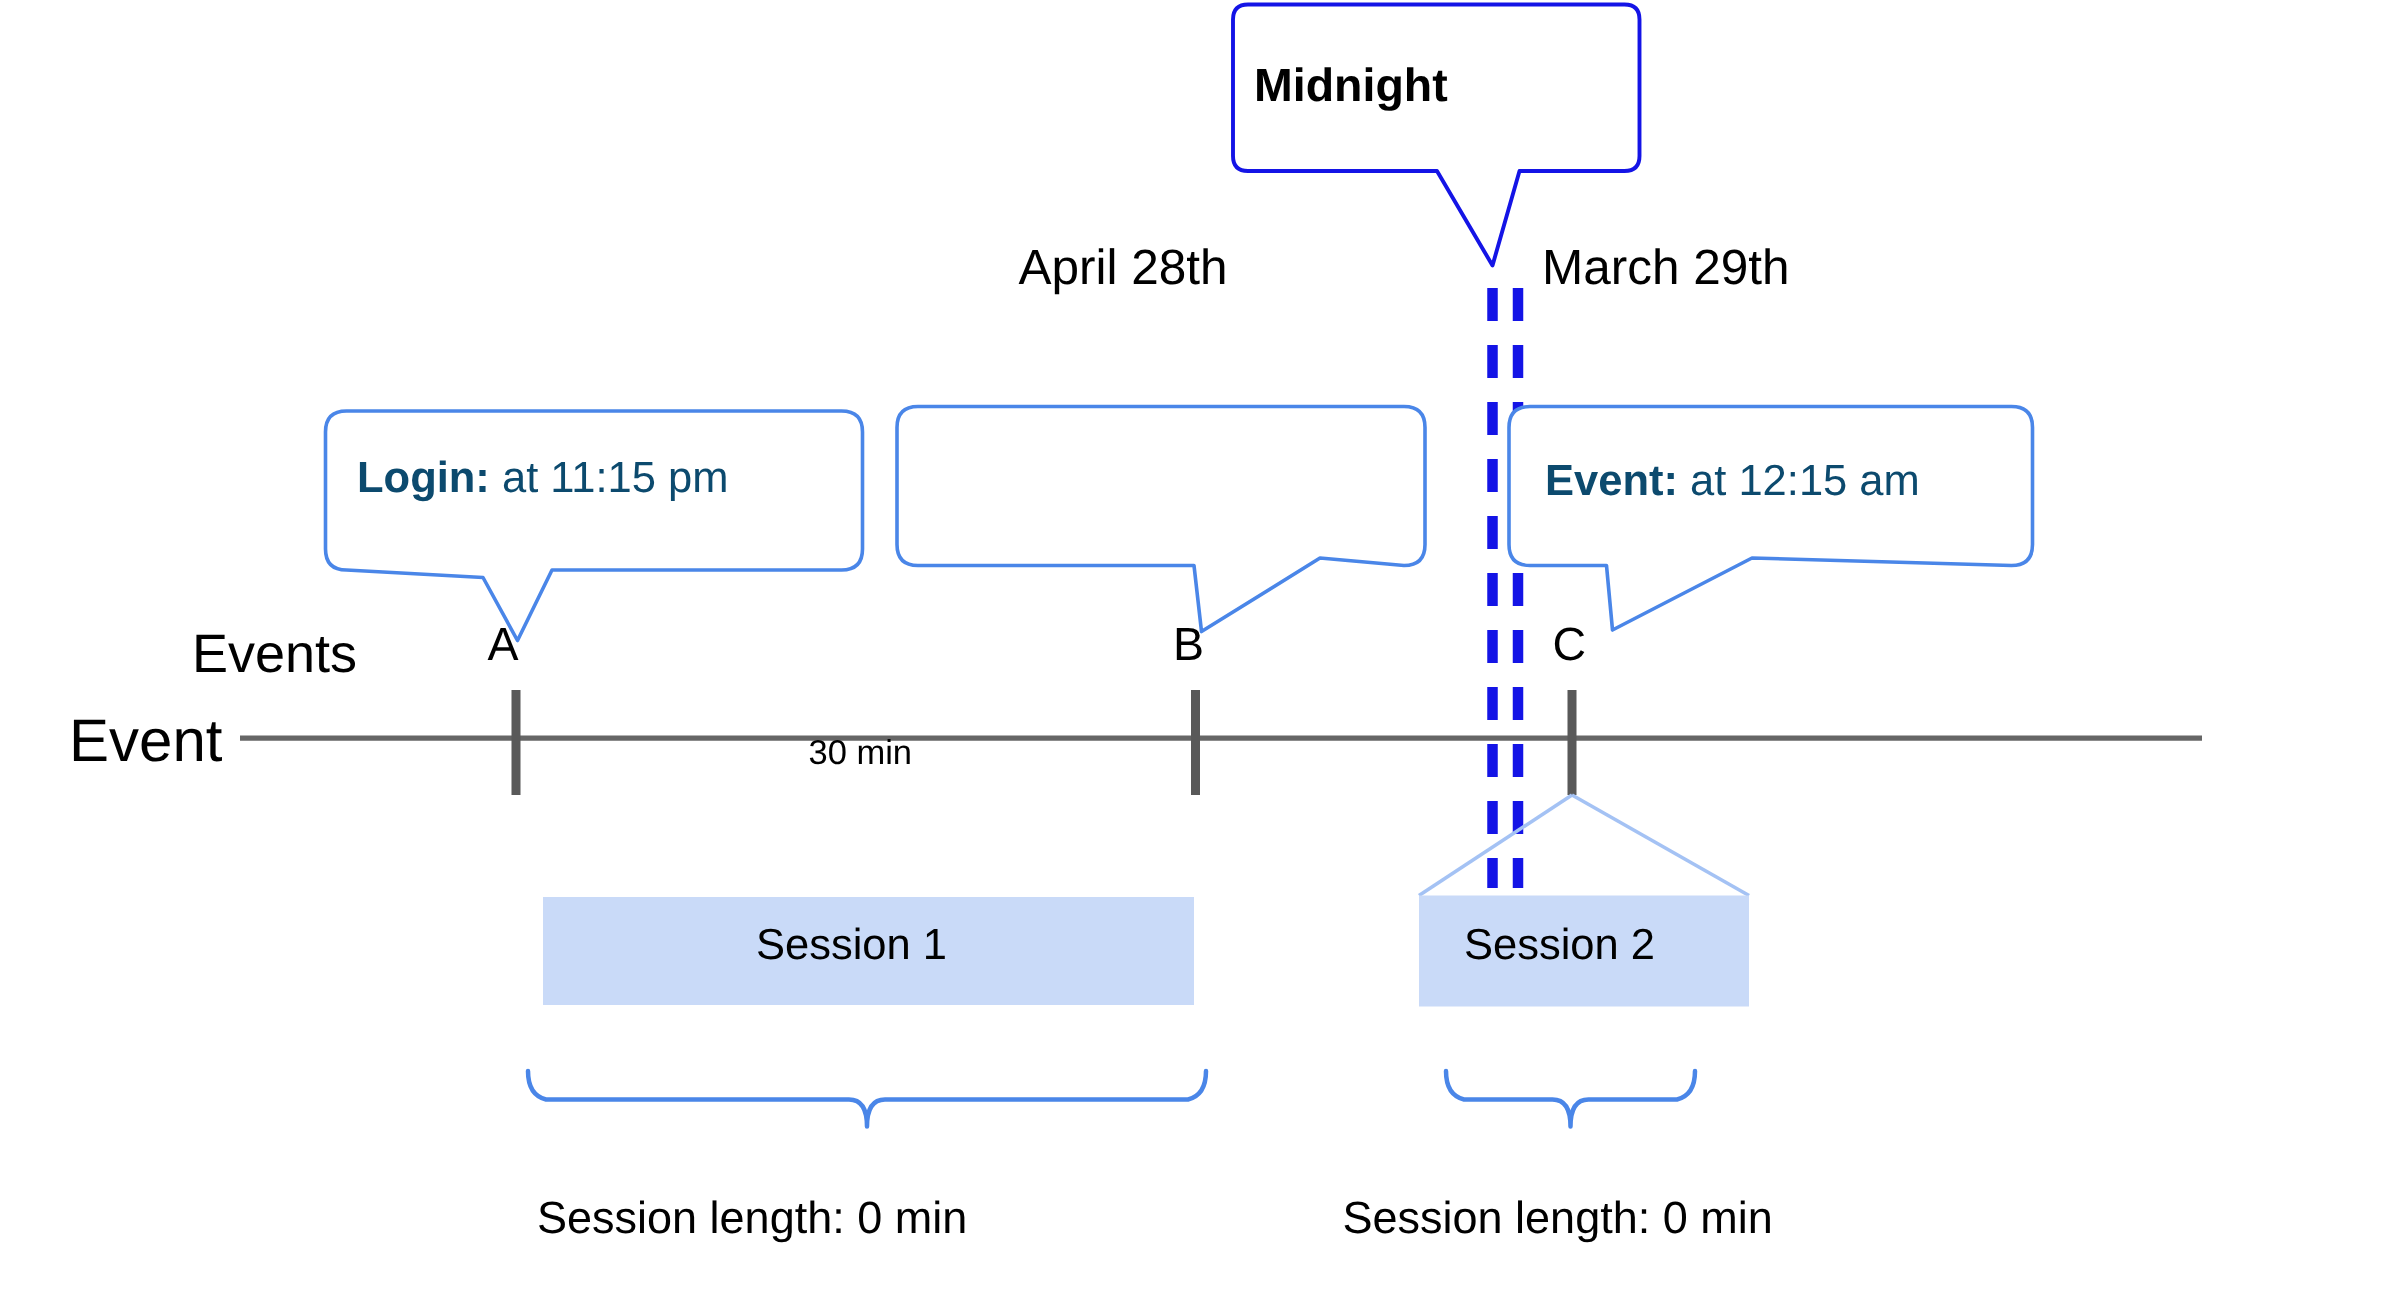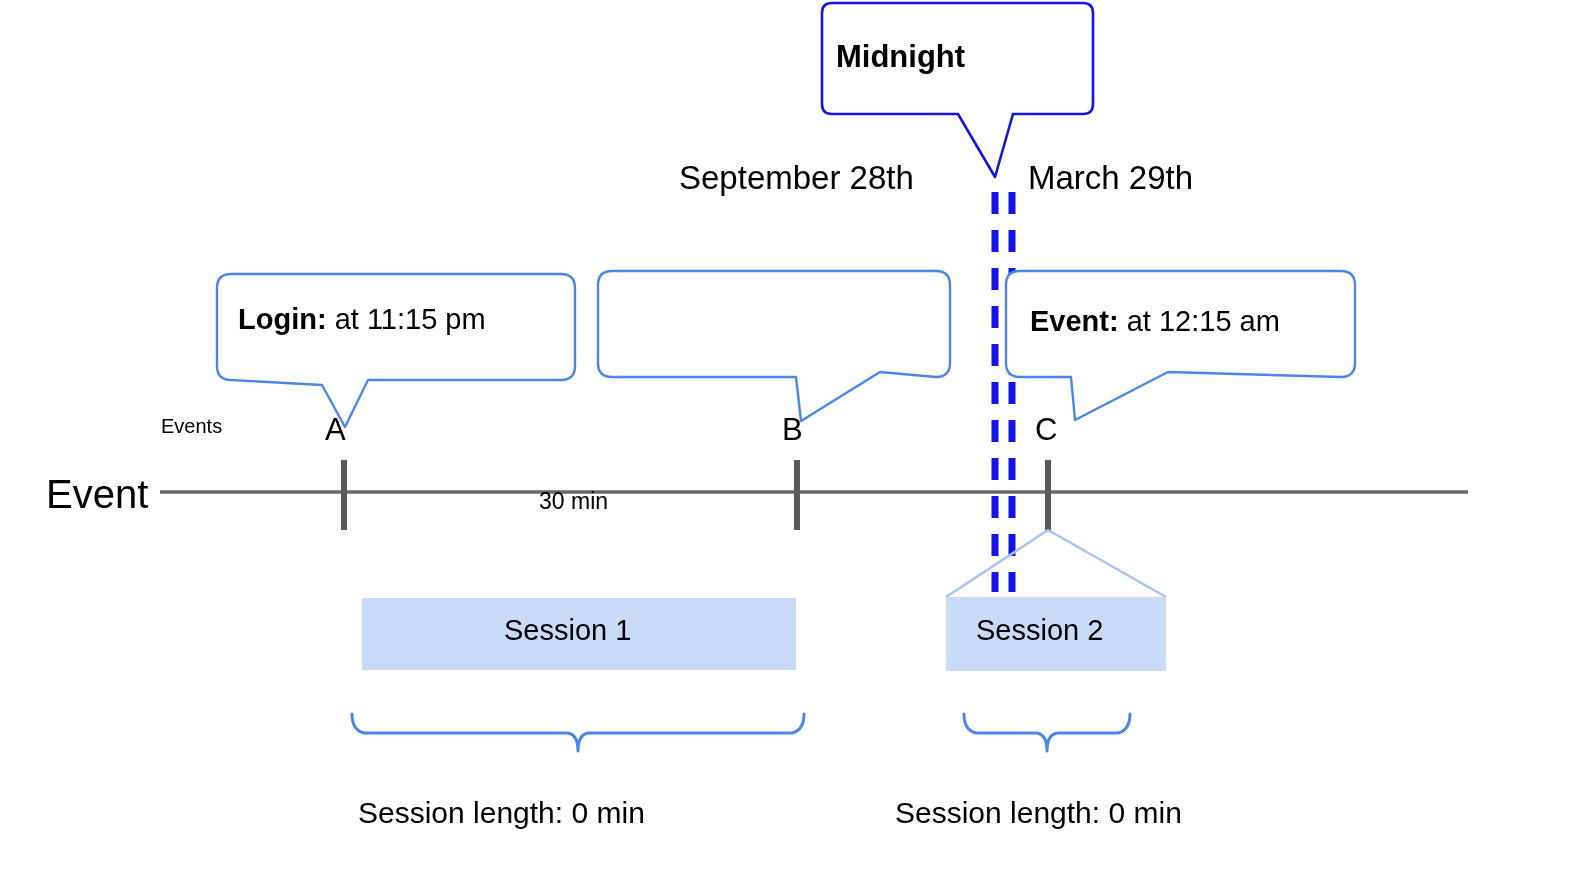--- a/index.html
+++ b/index.html
@@ -22,36 +22,36 @@
     width: 1596px;
     height: 870px;
   }
   .lbl {
     position: absolute;
     color: #000000;
     white-space: nowrap;
     font-family: "Liberation Sans", sans-serif;
   }
   .lbl-user      { left: 46px;   top: 472px; font-size: 40px; }
-  .lbl-events    { left: 128px;  top: 415px; font-size: 20px; margin-left: 33px; }
+  .lbl-events    { left: 128px;  top: 415px; font-size: 36px; }
   .lbl-30min     { left: 539px;  top: 444px; font-size: 23px; margin-top: 44px; }
   .lbl-july28    { left: 679px;  top: 159px; font-size: 33px; }
   .lbl-july29    { left: 1028px; top: 159px; font-size: 33px; }
   .lbl-a         { left: 325px;  top: 412px; font-size: 31px; }
   .lbl-b         { left: 782px;  top: 412px; font-size: 31px; }
   .lbl-c         { left: 1035px; top: 412px; font-size: 31px; }
   .lbl-s1        { left: 504px;  top: 614px; font-size: 29px; text-align: center; }
   .lbl-s2        { left: 976px;  top: 614px; font-size: 29px; }
   .lbl-len1      { left: 358px;  top: 796px; font-size: 30px; }
   .lbl-len2      { left: 895px;  top: 796px; font-size: 30px; }
   .lbl-midnight  { left: 836px;  top: 39px;  font-size: 31px; font-weight: bold; }
 
   .callout-text {
     position: absolute;
-    color: #000000;
+    color: #0c4a6e;
     white-space: nowrap;
     font-size: 29px;
     font-family: "Liberation Sans", sans-serif;
   }
   .callout-text b { font-weight: bold; }
   .ct-login  { left: 238px;  top: 303px; }
   .ct-eventb { left: 620px;  top: 305px; }
   .ct-logout { left: 1030px; top: 305px; }
 </style>
 </head>
@@ -163,21 +163,21 @@
                l 59 0
                q 12 0 12 18
                q 0 -18 12 -18
                l 59 0
                q 12 -3 12 -19" fill="none" stroke="#4a86e8" stroke-width="3" stroke-linecap="round" stroke-linejoin="round"></path>
     </g>
   </svg>
 
   <div class="lbl lbl-midnight">Midnight</div>
 
-  <div class="lbl lbl-july28">September 28th</div>
+  <div class="lbl lbl-july28">April 28th</div>
   <div class="lbl lbl-july29">March 29th</div>
 
   <div class="callout-text ct-login">
     <b>Login:</b><span> at 11:15 pm</span>
   </div>
 
 
   <div class="callout-text ct-logout">
     <b>Event:</b><span> at 12:15 am</span>
   </div>

